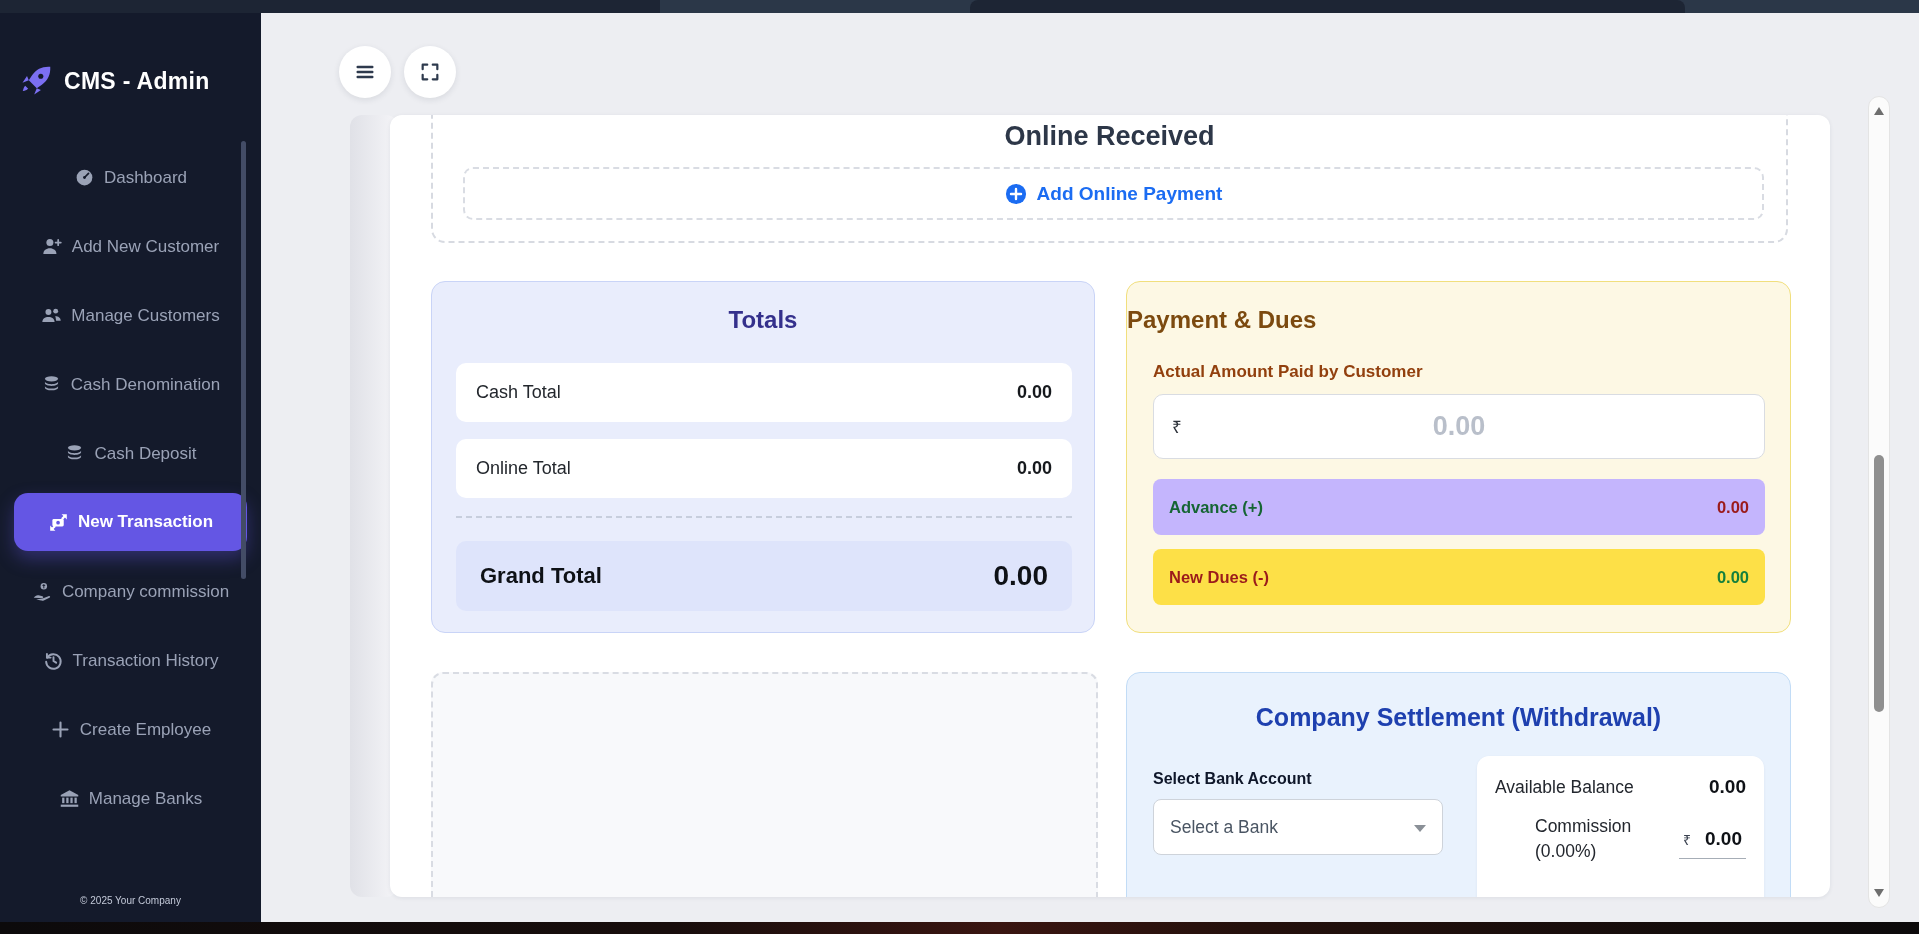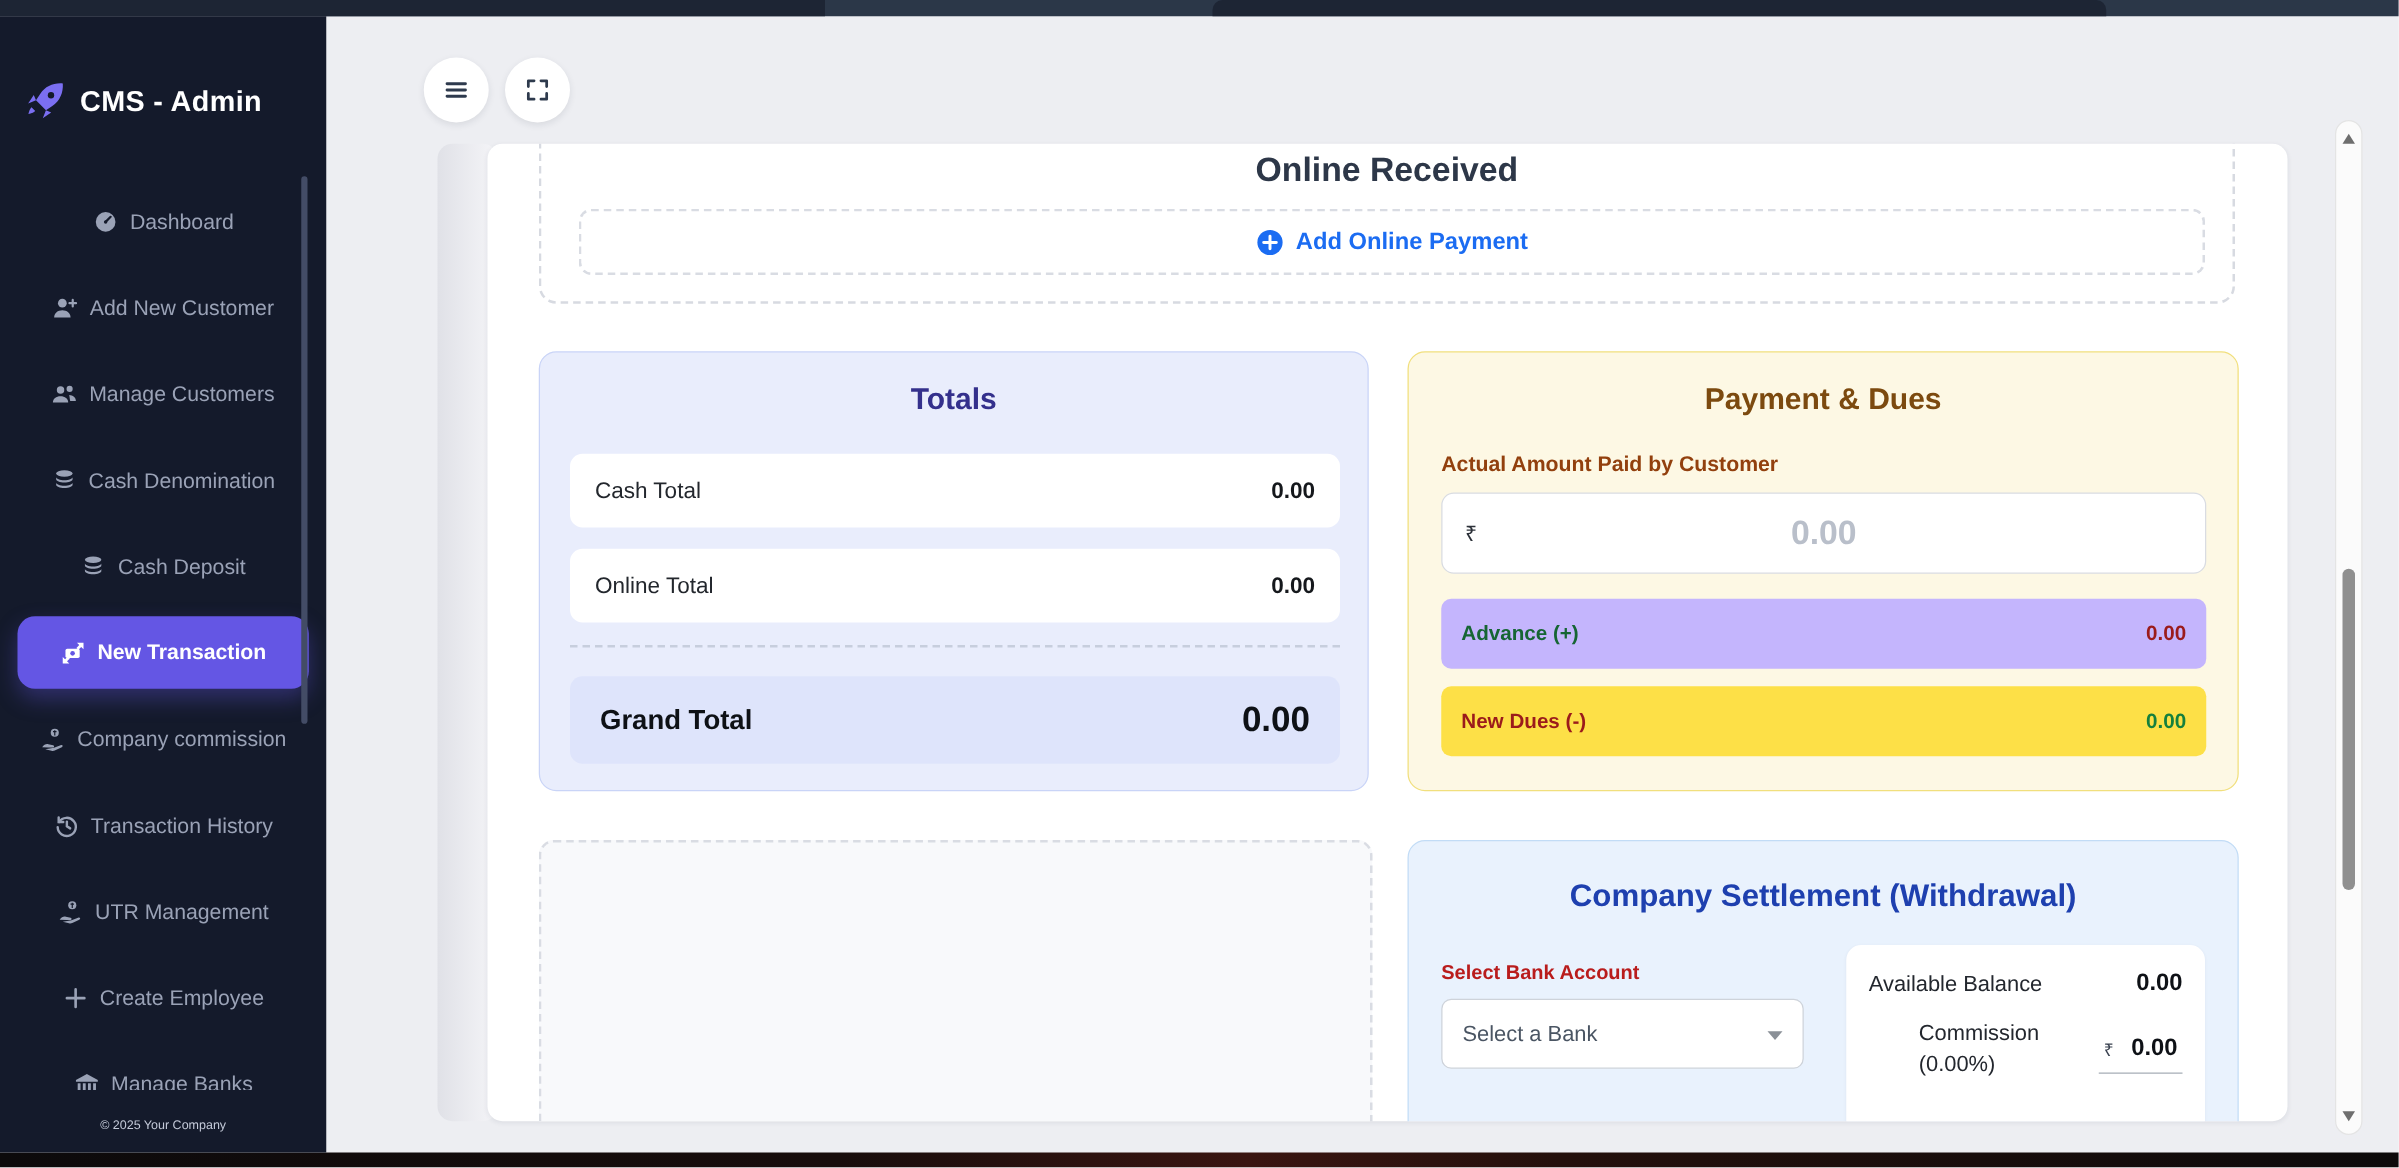--- a/index.html
+++ b/index.html
@@ -61,21 +61,21 @@
   .t-value { color:#15181c; font-size:18px; font-weight:700; }
   .t-divider { position:absolute; left:24px; top:234px; width:616px; border-top:2px dashed #c7cedd; }
   .grand-row { position:absolute; left:24px; top:259px; width:616px; height:70px; background:#dee4fb; border-radius:10px;
     display:flex; align-items:center; justify-content:space-between; padding:0 24px; }
   .grand-label { color:#0e1116; font-size:22px; font-weight:700; }
   .grand-value { color:#0e1116; font-size:28px; font-weight:700; }
 
   
   .payment-card { position:absolute; left:736px; top:166px; width:665px; height:352px;
     background:#fdf8e4; border:1px solid #f1df7d; border-radius:14px; }
-  .payment-title { position:absolute; top:24px; width:100%; text-align:center; color:#7c4a0f; font-size:24px; font-weight:700; }
+  .payment-title { position:absolute; top:24px; width:100%; color:#7c4a0f; font-size:24px; font-weight:700; }
   .amount-label { position:absolute; left:26px; top:80px; color:#92400e; font-size:17px; font-weight:700; }
   .amount-input-wrap { position:absolute; left:26px; top:112px; width:612px; height:65px; background:#ffffff;
     border:1px solid #d9dce2; border-radius:10px; }
   .rupee-prefix { position:absolute; left:18px; top:0; height:100%; display:flex; align-items:center;
     color:#2b3038; font-size:17px; }
   .amount-input { width:100%; height:100%; border:none; outline:none; background:transparent; text-align:center;
     font-family:"Liberation Sans", sans-serif; font-size:27px; font-weight:700; color:#3a4048; }
   .amount-input::placeholder { color:#b9bfca; opacity:1; }
   .pd-row { position:absolute; left:26px; width:612px; height:56px; border-radius:8px;
     display:flex; align-items:center; justify-content:space-between; padding:0 16px; font-size:16.5px; font-weight:700; }
@@ -83,21 +83,21 @@
   .advance-row .pd-label { color:#166534; } .advance-row .pd-value { color:#9b1b1b; }
   .dues-row { top:267px; background:#fde047; }
   .dues-row .pd-label { color:#9b1b1b; } .dues-row .pd-value { color:#15803d; }
 
   
   .empty-dashed-box { position:absolute; left:41px; top:557px; width:667px; height:250px;
     border:2px dashed #d9dce3; border-radius:12px; background:#f8f9fb; }
   .settlement-card { position:absolute; left:736px; top:557px; width:665px; height:280px;
     background:#e9f2fd; border:1px solid #c2dcf6; border-radius:14px; }
   .settlement-title { position:absolute; top:30px; width:100%; text-align:center; color:#1e40af; font-size:25px; font-weight:700; }
-  .bank-label { position:absolute; left:26px; top:97px; color:#b91c1c; font-size:16px; font-weight:600; }
+  .bank-label { position:absolute; left:26px; top:97px; color:#0f172a; font-size:16px; font-weight:600; }
   .bank-select { position:absolute; left:26px; top:126px; width:290px; height:56px; background:#ffffff;
     border:1px solid #ced3da; border-radius:8px; display:flex; align-items:center; padding:0 16px; cursor:pointer; }
   .bank-select-text { color:#4a5563; font-size:17.5px; }
   .caret-down { position:absolute; right:16px; top:25px; width:0; height:0;
     border-left:6px solid transparent; border-right:6px solid transparent; border-top:7px solid #8a9097; }
   .balance-panel { position:absolute; left:350px; top:83px; width:287px; height:160px; background:#ffffff;
     border-radius:12px; box-shadow:0 1px 3px rgba(30,40,60,.06); padding:20px 18px; }
   .bp-row1 { display:flex; align-items:center; justify-content:space-between; }
   .bp-label { color:#23272e; font-size:17.5px; }
   .bp-value { color:#0e1116; font-size:19px; font-weight:700; }
@@ -196,28 +196,20 @@
     </div>
     <div class="nav-item">
       <svg viewBox="0 0 24 24" fill="none" stroke="currentColor" stroke-width="2.2" stroke-linecap="round">
         <path d="M4.5 4.5v4.2h4.2"></path>
           <path d="M4.9 8.7a8.3 8.3 0 1 1-1.3 4.8"></path>
           <path d="M12 8.3v4.3l3 1.9"></path>
       </svg>
       <span>Transaction History</span>
     </div>
     <div class="nav-item">
-      <svg viewBox="0 0 24 24" fill="currentColor">
-        <circle cx="13.5" cy="6" r="3.7"></circle>
-          <path d="M13.5 3.6v4.8M11.9 5h3.2" stroke="#141a2b" stroke-width="1.1"></path>
-        <path d="M2 19.2c1.6-2.4 3.6-3.3 5.6-2.8l4.4 1c1.3.3 1.2 2-.2 2H8.2m4.6.2 6-2.3c1.9-.7 2.7 1.1 1.1 1.9l-6.4 3c-1 .4-2 .5-3 .2L4.8 21z"></path>
-      </svg>
-      <span>UTR Management</span>
-    </div>
-    <div class="nav-item">
       <svg viewBox="0 0 24 24" fill="none" stroke="currentColor" stroke-width="2.4" stroke-linecap="round">
         <path d="M12 4v16M4 12h16"></path>
       </svg>
       <span>Create Employee</span>
     </div>
     <div class="nav-item">
       <svg viewBox="0 0 24 24" fill="currentColor">
         <path d="M12 2.5 22 8v1.6H2V8z"></path>
           <rect x="3.6" y="11" width="2.6" height="6.3"></rect>
           <rect x="8.3" y="11" width="2.6" height="6.3"></rect>

